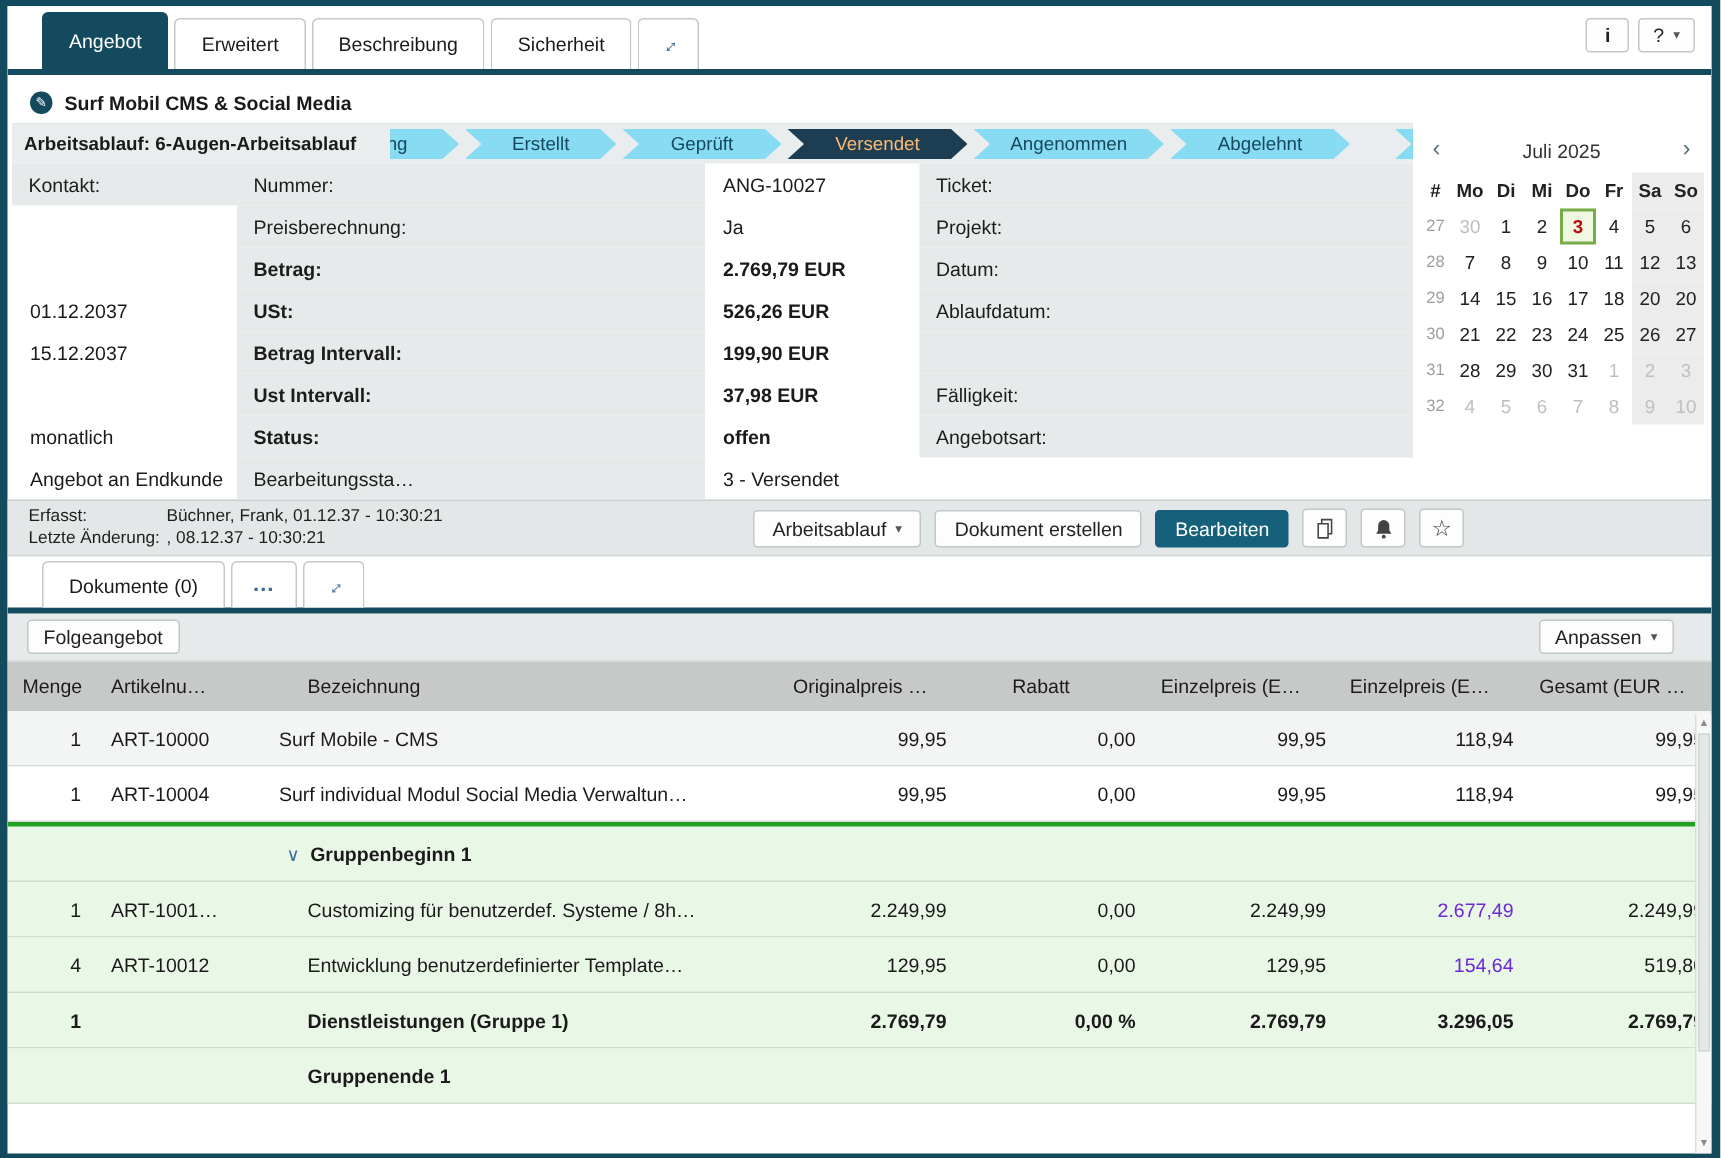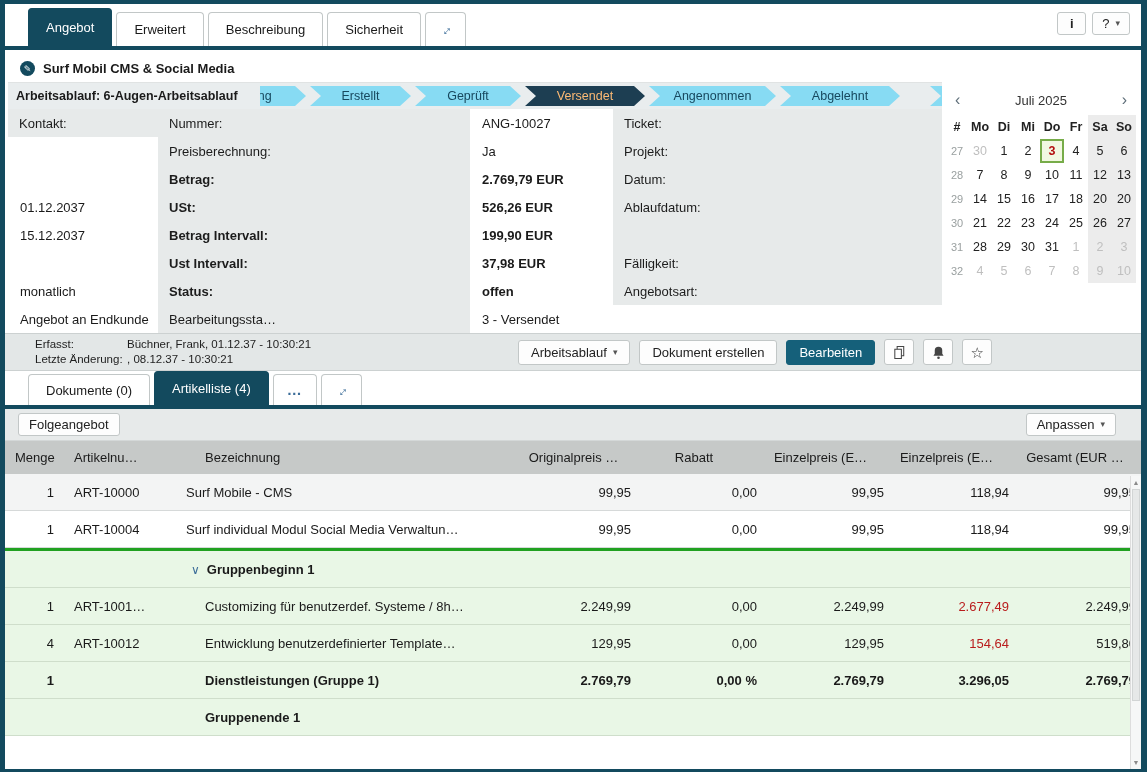--- a/index.html
+++ b/index.html
@@ -76,21 +76,21 @@
   .cal-grid{display:grid;grid-template-columns:22px repeat(7,24px);grid-auto-rows:24px;align-items:center;text-align:center}
   .cal-grid>div{height:24px;line-height:24px;box-sizing:border-box}
   .c-h{font-weight:bold;font-size:12.5px;color:#222}
   .c-num{color:#9aa0a0;font-size:11px}
   .wkend{background:#ececec}
   .c-d{cursor:pointer}
   .mut{color:#bfbfbf}
   .sel{background:#f1f8e1;outline:2px solid #77ac49;outline-offset:-2px;color:#b30f0f;font-weight:bold}
   
   .footerbar{height:38px;background:#e3e7e7;border-top:1px solid #ccd1d1;border-bottom:1px solid #ccd1d1;display:flex;align-items:center;box-sizing:border-box}
-  .audit{margin-left:30px;width:483px;font-size:11.5px;line-height:15px;color:#1e1e1e}
+  .audit{margin-left:14px;width:483px;font-size:11.5px;line-height:15px;color:#1e1e1e}
   .audit-label{display:inline-block;width:92px}
   .actions{display:flex;align-items:center;gap:9px}
   .star{font-size:15px;color:#333;line-height:1}
   
   .listbar{height:32px;background:#e7eaea;display:flex;align-items:center;box-sizing:border-box;border-bottom:1px solid #d4d8d8}
   .listbar .btn{margin-left:13px;padding:3px 10px}
   .listbar .btn.right{margin-left:auto;margin-right:25px}
   
   .table{width:1136px;overflow:hidden}
   .thead{display:flex;height:33px;background:#c6c9c8;align-items:center}
@@ -107,21 +107,21 @@
   .td.c1{padding-left:13px}
   .td.c2{padding-left:5px}
   .td.a-num{text-align:right}
   .td.c7{padding-right:5px;text-align:right}
   .group-start,.group-item,.group-total,.group-end{background:var(--groupbg);border-bottom:1px solid #cfdecb}
   .group-start{border-top:3px solid var(--groupline)}
   .group-start .td.c2{padding-left:10px;font-weight:bold}
   .g-chev{color:#3c6d99;margin-right:7px;font-size:12px;font-weight:normal;cursor:pointer}
   .group-item .td.c2,.group-total .td.c2,.group-end .td.c2{padding-left:24px}
   .group-total .td,.group-end .td{font-weight:bold}
-  .td.muted{color:#b91c1c}
+  .td.muted{color:#6d28d9}
   
   .vscroll{position:absolute;top:472px;bottom:0;right:0;width:11px;background:#f6f7f7;border-left:1px solid #ddd;box-sizing:border-box;z-index:5}
   .sb-arrow{position:absolute;left:0;right:0;height:11px;font-size:7px;color:#8a8a8a;text-align:center;line-height:11px;cursor:pointer}
   .sb-arrow.up{top:1px}
   .sb-arrow.down{bottom:1px}
   .sb-thumb{position:absolute;left:1px;right:1px;top:13px;height:212px;background:#e6e8e8;border:1px solid #d2d5d5;box-sizing:border-box;cursor:pointer}
   svg{display:block}
 </style>
 </head>
 <body>
@@ -336,23 +336,20 @@
           <span class="star" data-name="star-icon">☆</span>
         </button>
     </div>
   </div>
 
   <div class="tabrow tabrow2" data-name="detail-tab-row">
     <div class="tabbar" data-name="detail-tab-bar">
         <div class="tab" data-name="tab-dokumente-0">
           <span class="t" data-name="tab-label">Dokumente (0)</span>
         </div>
-        <div class="tab active" data-name="tab-artikelliste-4">
-          <span class="t" data-name="tab-label">Artikelliste (4)</span>
-        </div>
         <div class="tab icon-tab" data-name="more-tab-icon">
           <span class="t" data-name="tab-label">…</span>
         </div>
         <div class="tab icon-tab" data-name="expand-icon">
           <span class="t" data-name="tab-label">↔</span>
         </div>
       </div>
   </div>
 
   <div class="listbar" data-name="list-toolbar">

